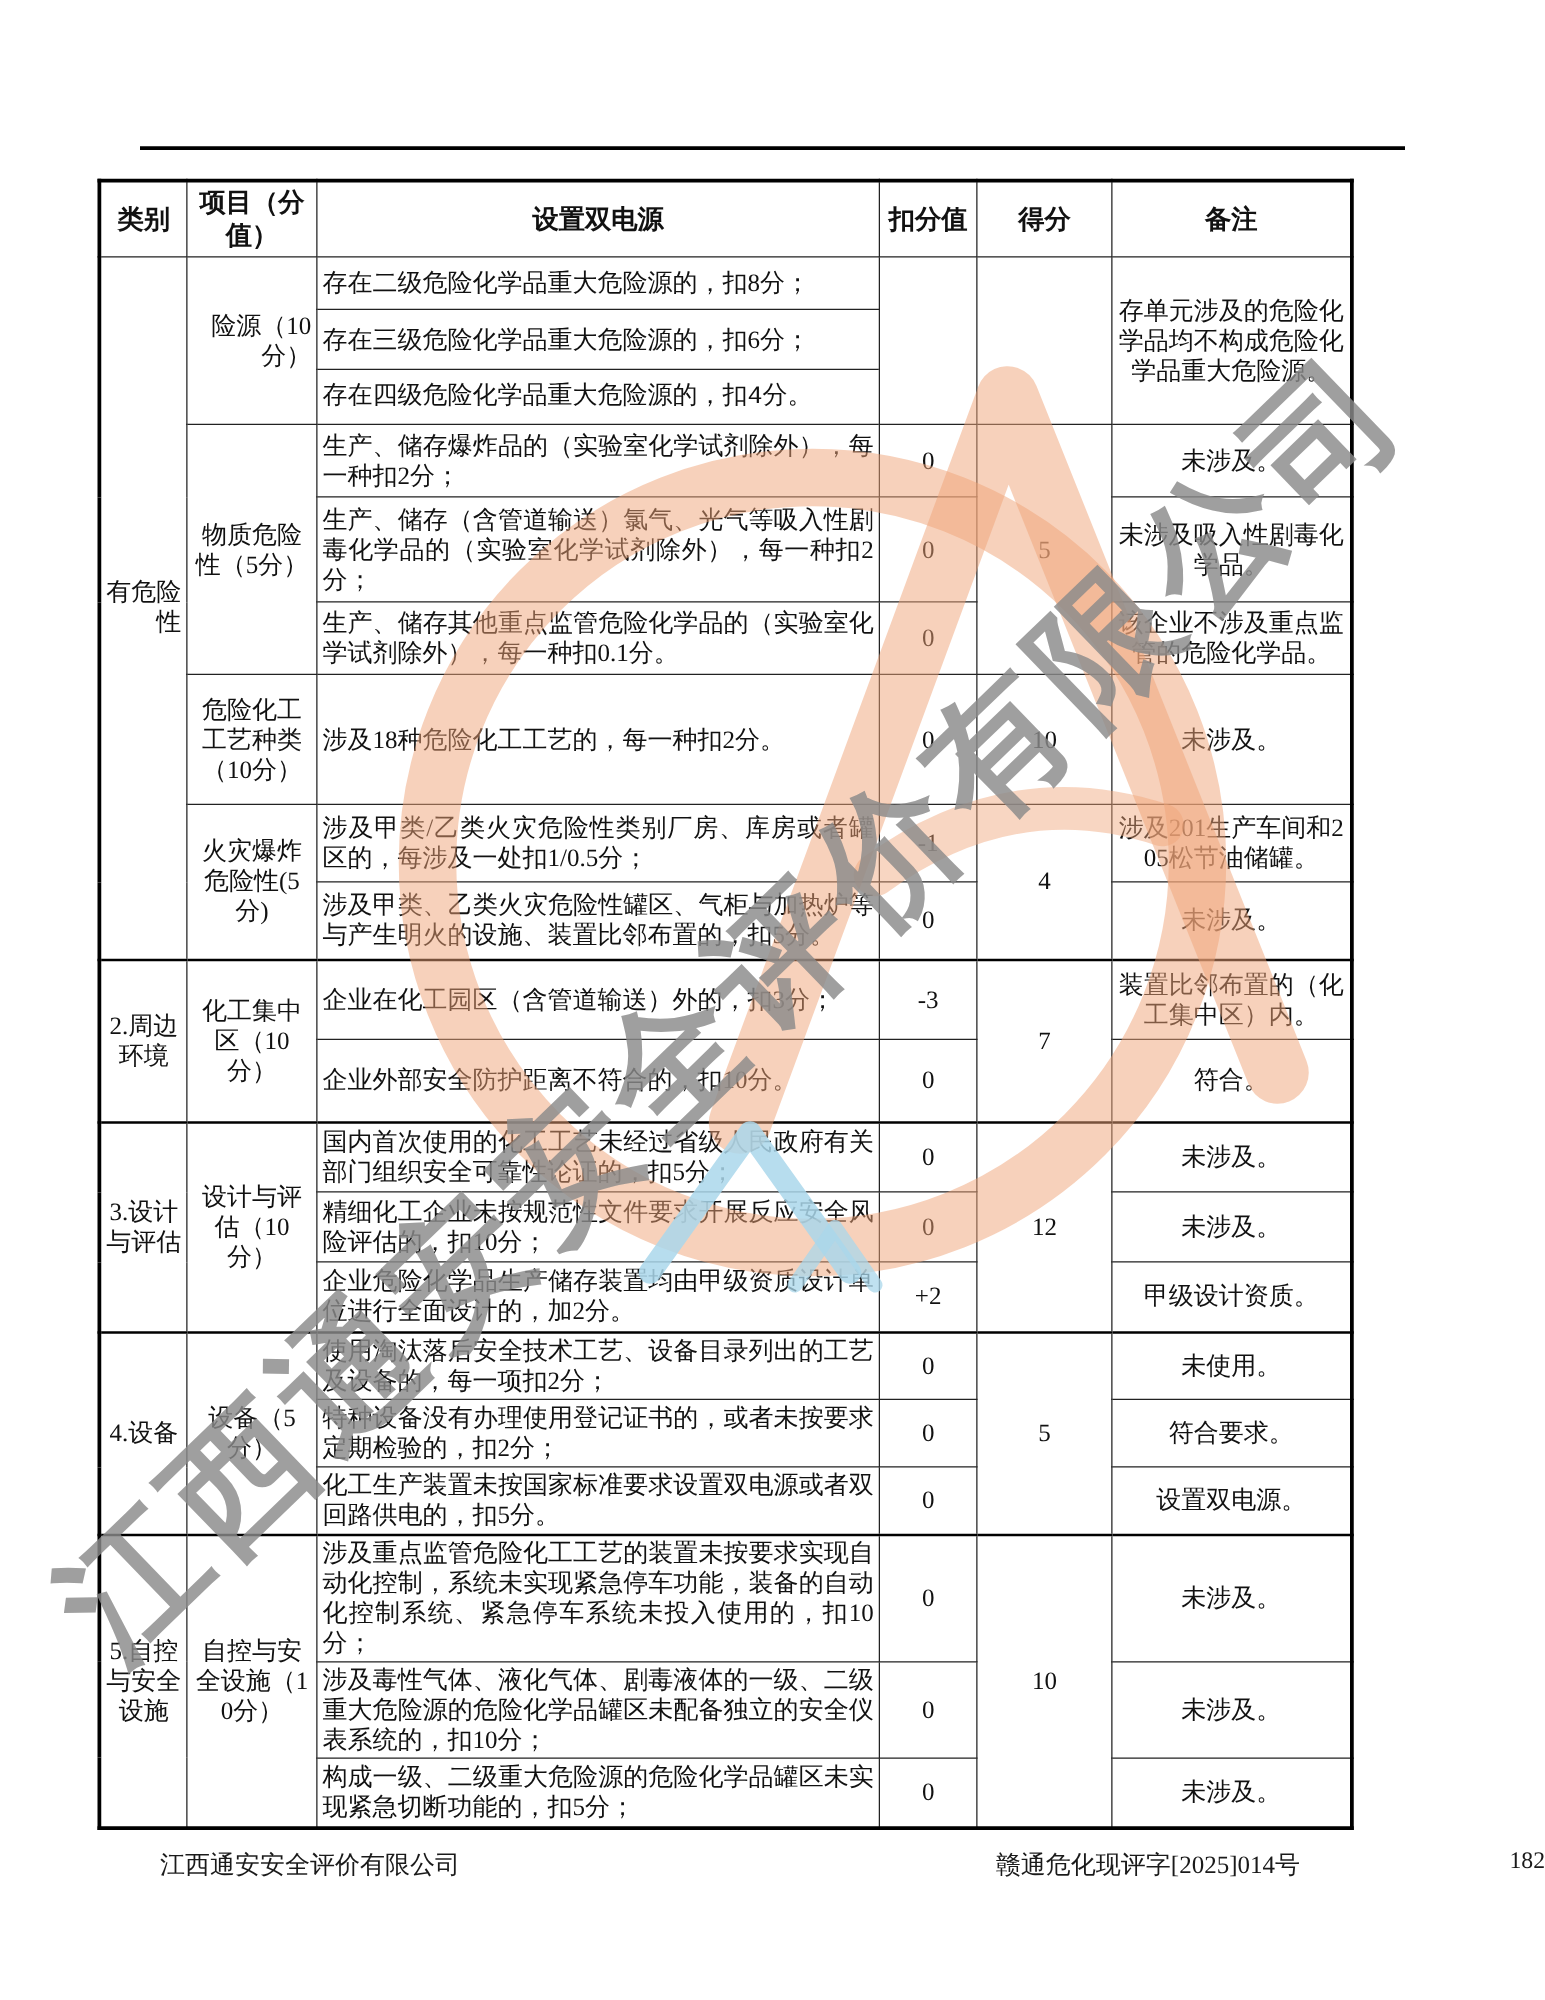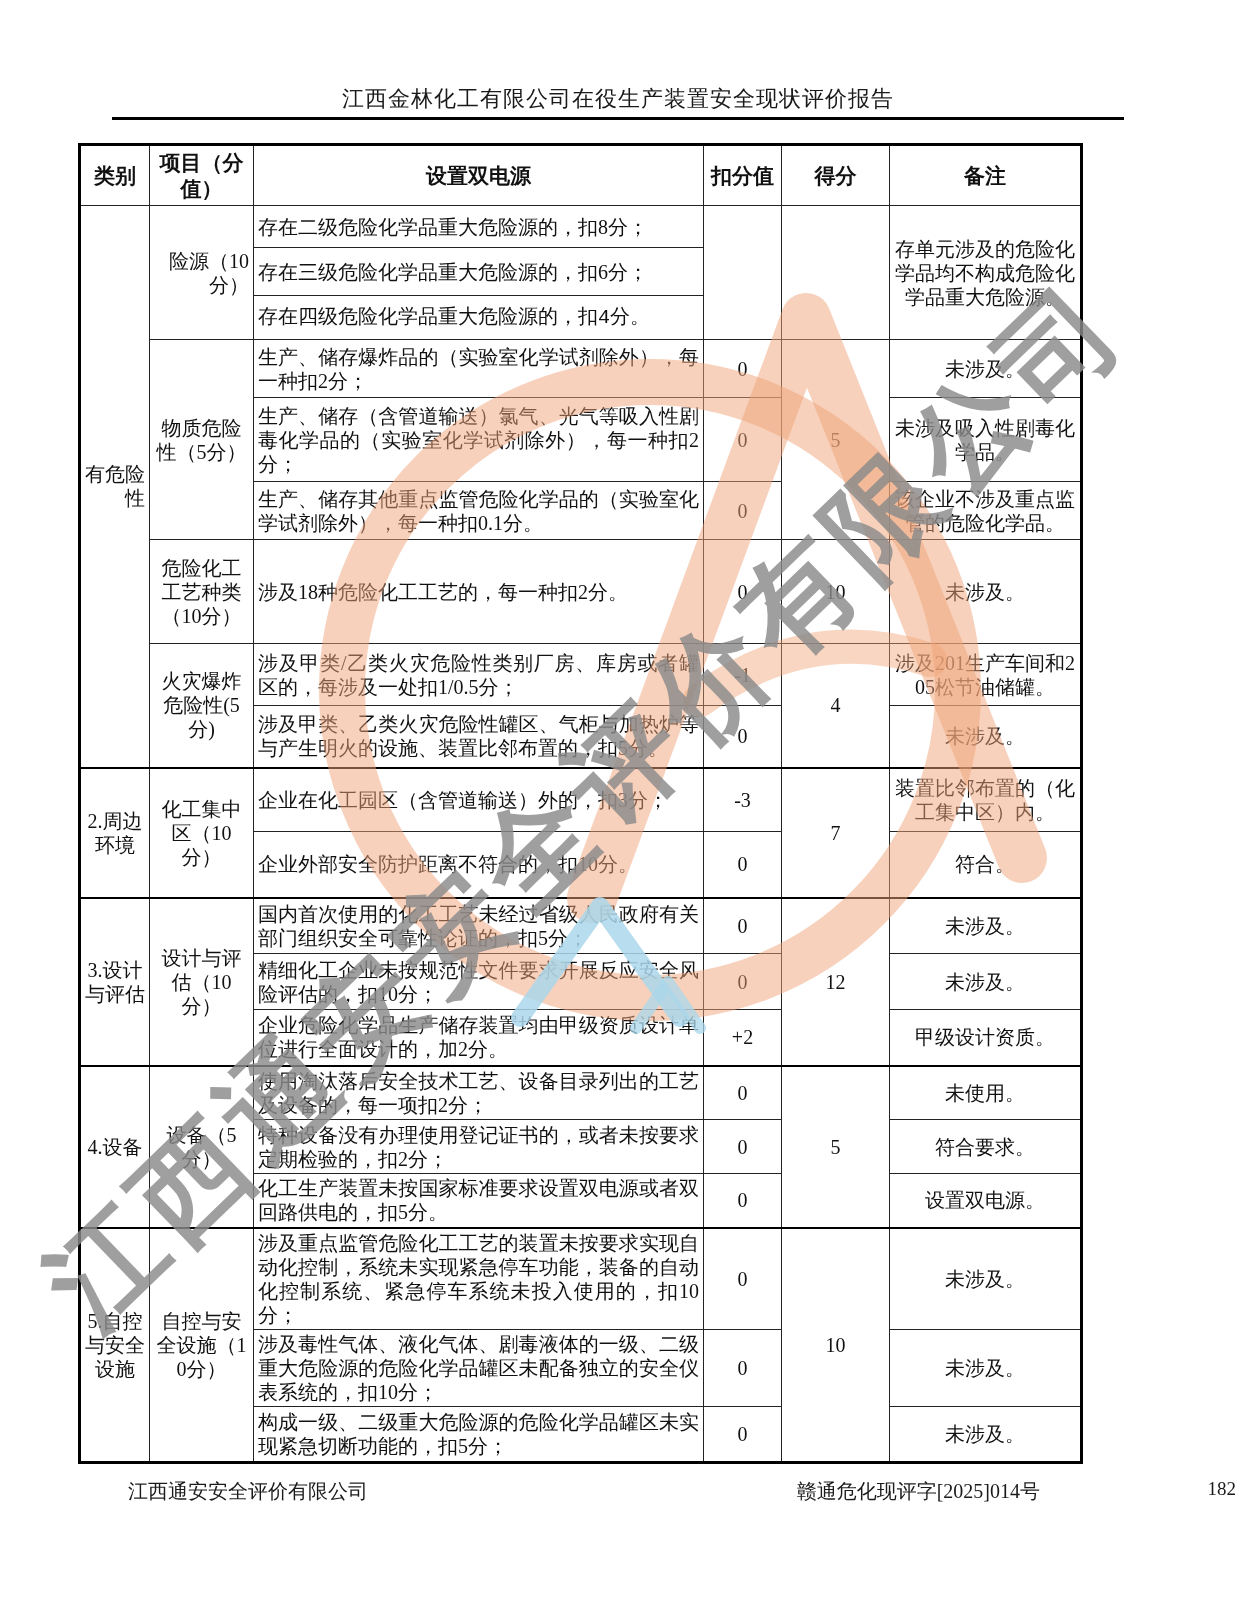--- a/index.html
+++ b/index.html
@@ -42,21 +42,20 @@
   #wm-red{position:absolute;left:385px;top:1108px;
           font-family:"Liberation Sans","DejaVu Sans",sans-serif;font-weight:700;
           font-size:112px;letter-spacing:6px;white-space:nowrap;
           color:rgba(226,77,77,0.60);}
 </style>
 </head>
 <body>
 
 <div id="page">
 
-  <div id="doc-title">江西金林化工有限公司在役生产装置安全现状评价报告</div>
   <div id="title-rule"></div>
 
   <table class="eval">
     <colgroup>
       <col class="c-cat">
         <col class="c-item">
         <col class="c-content">
       <col class="c-deduct">
         <col class="c-score">
         <col class="c-remark">

